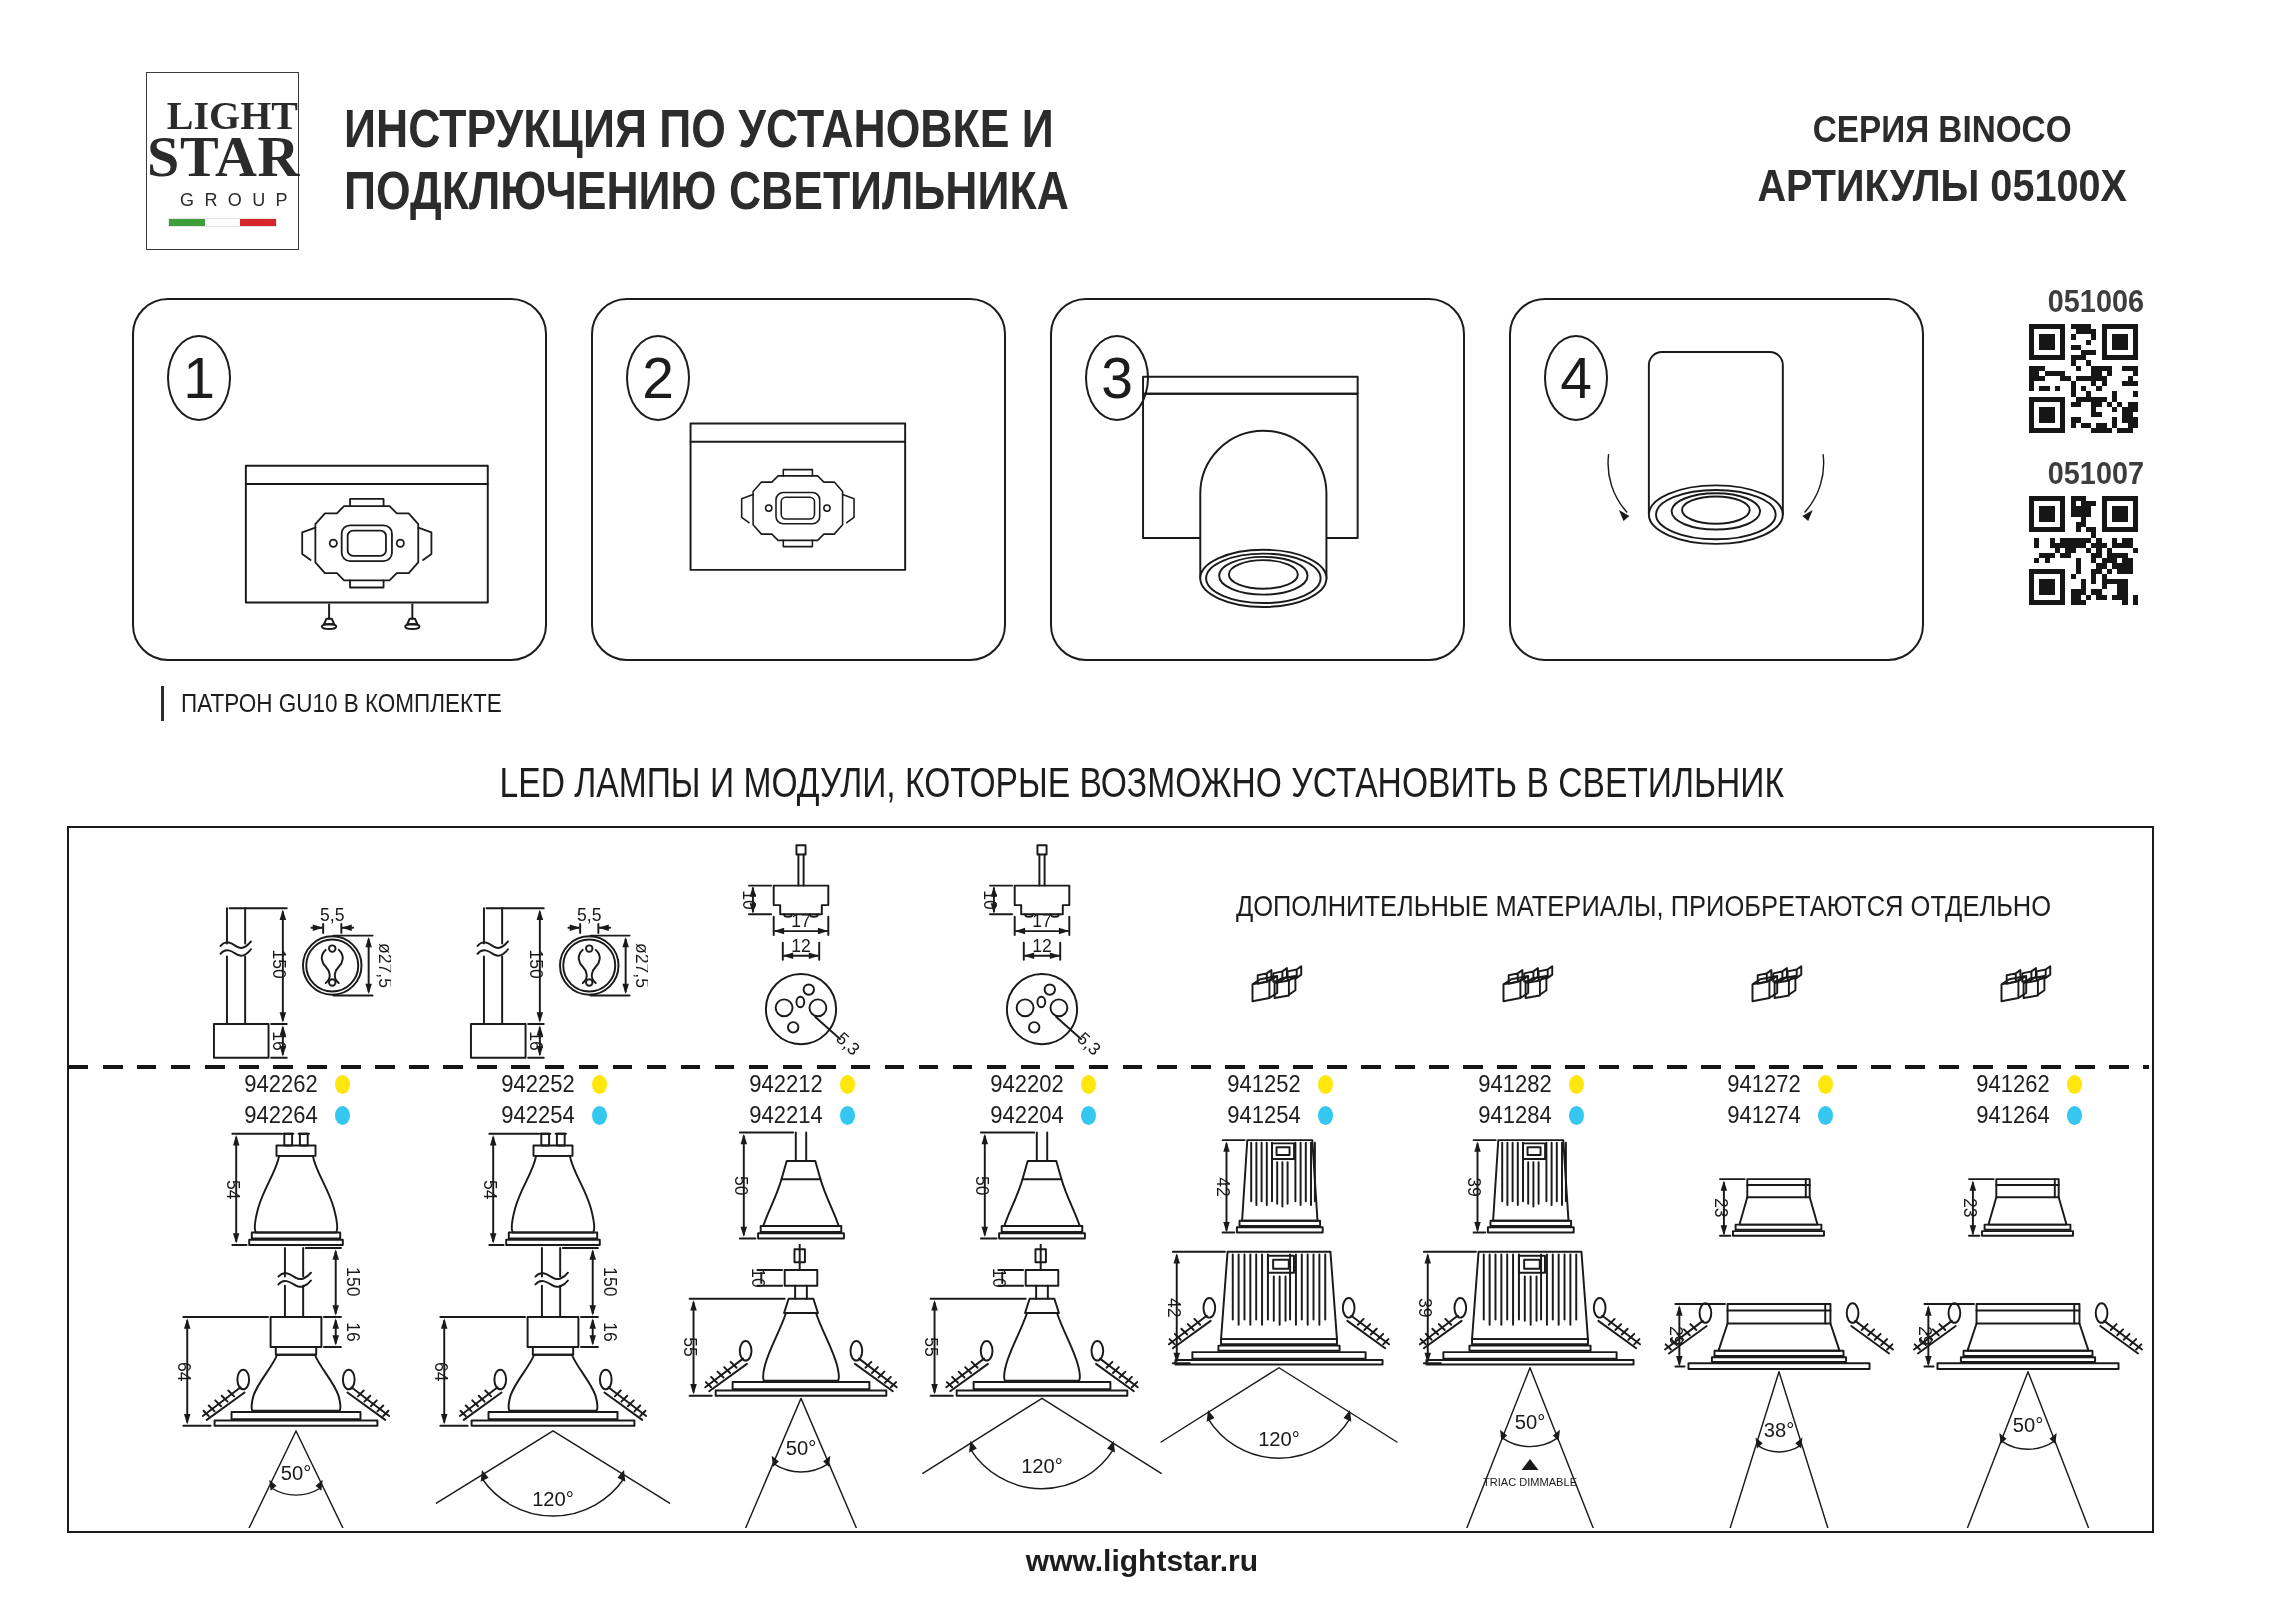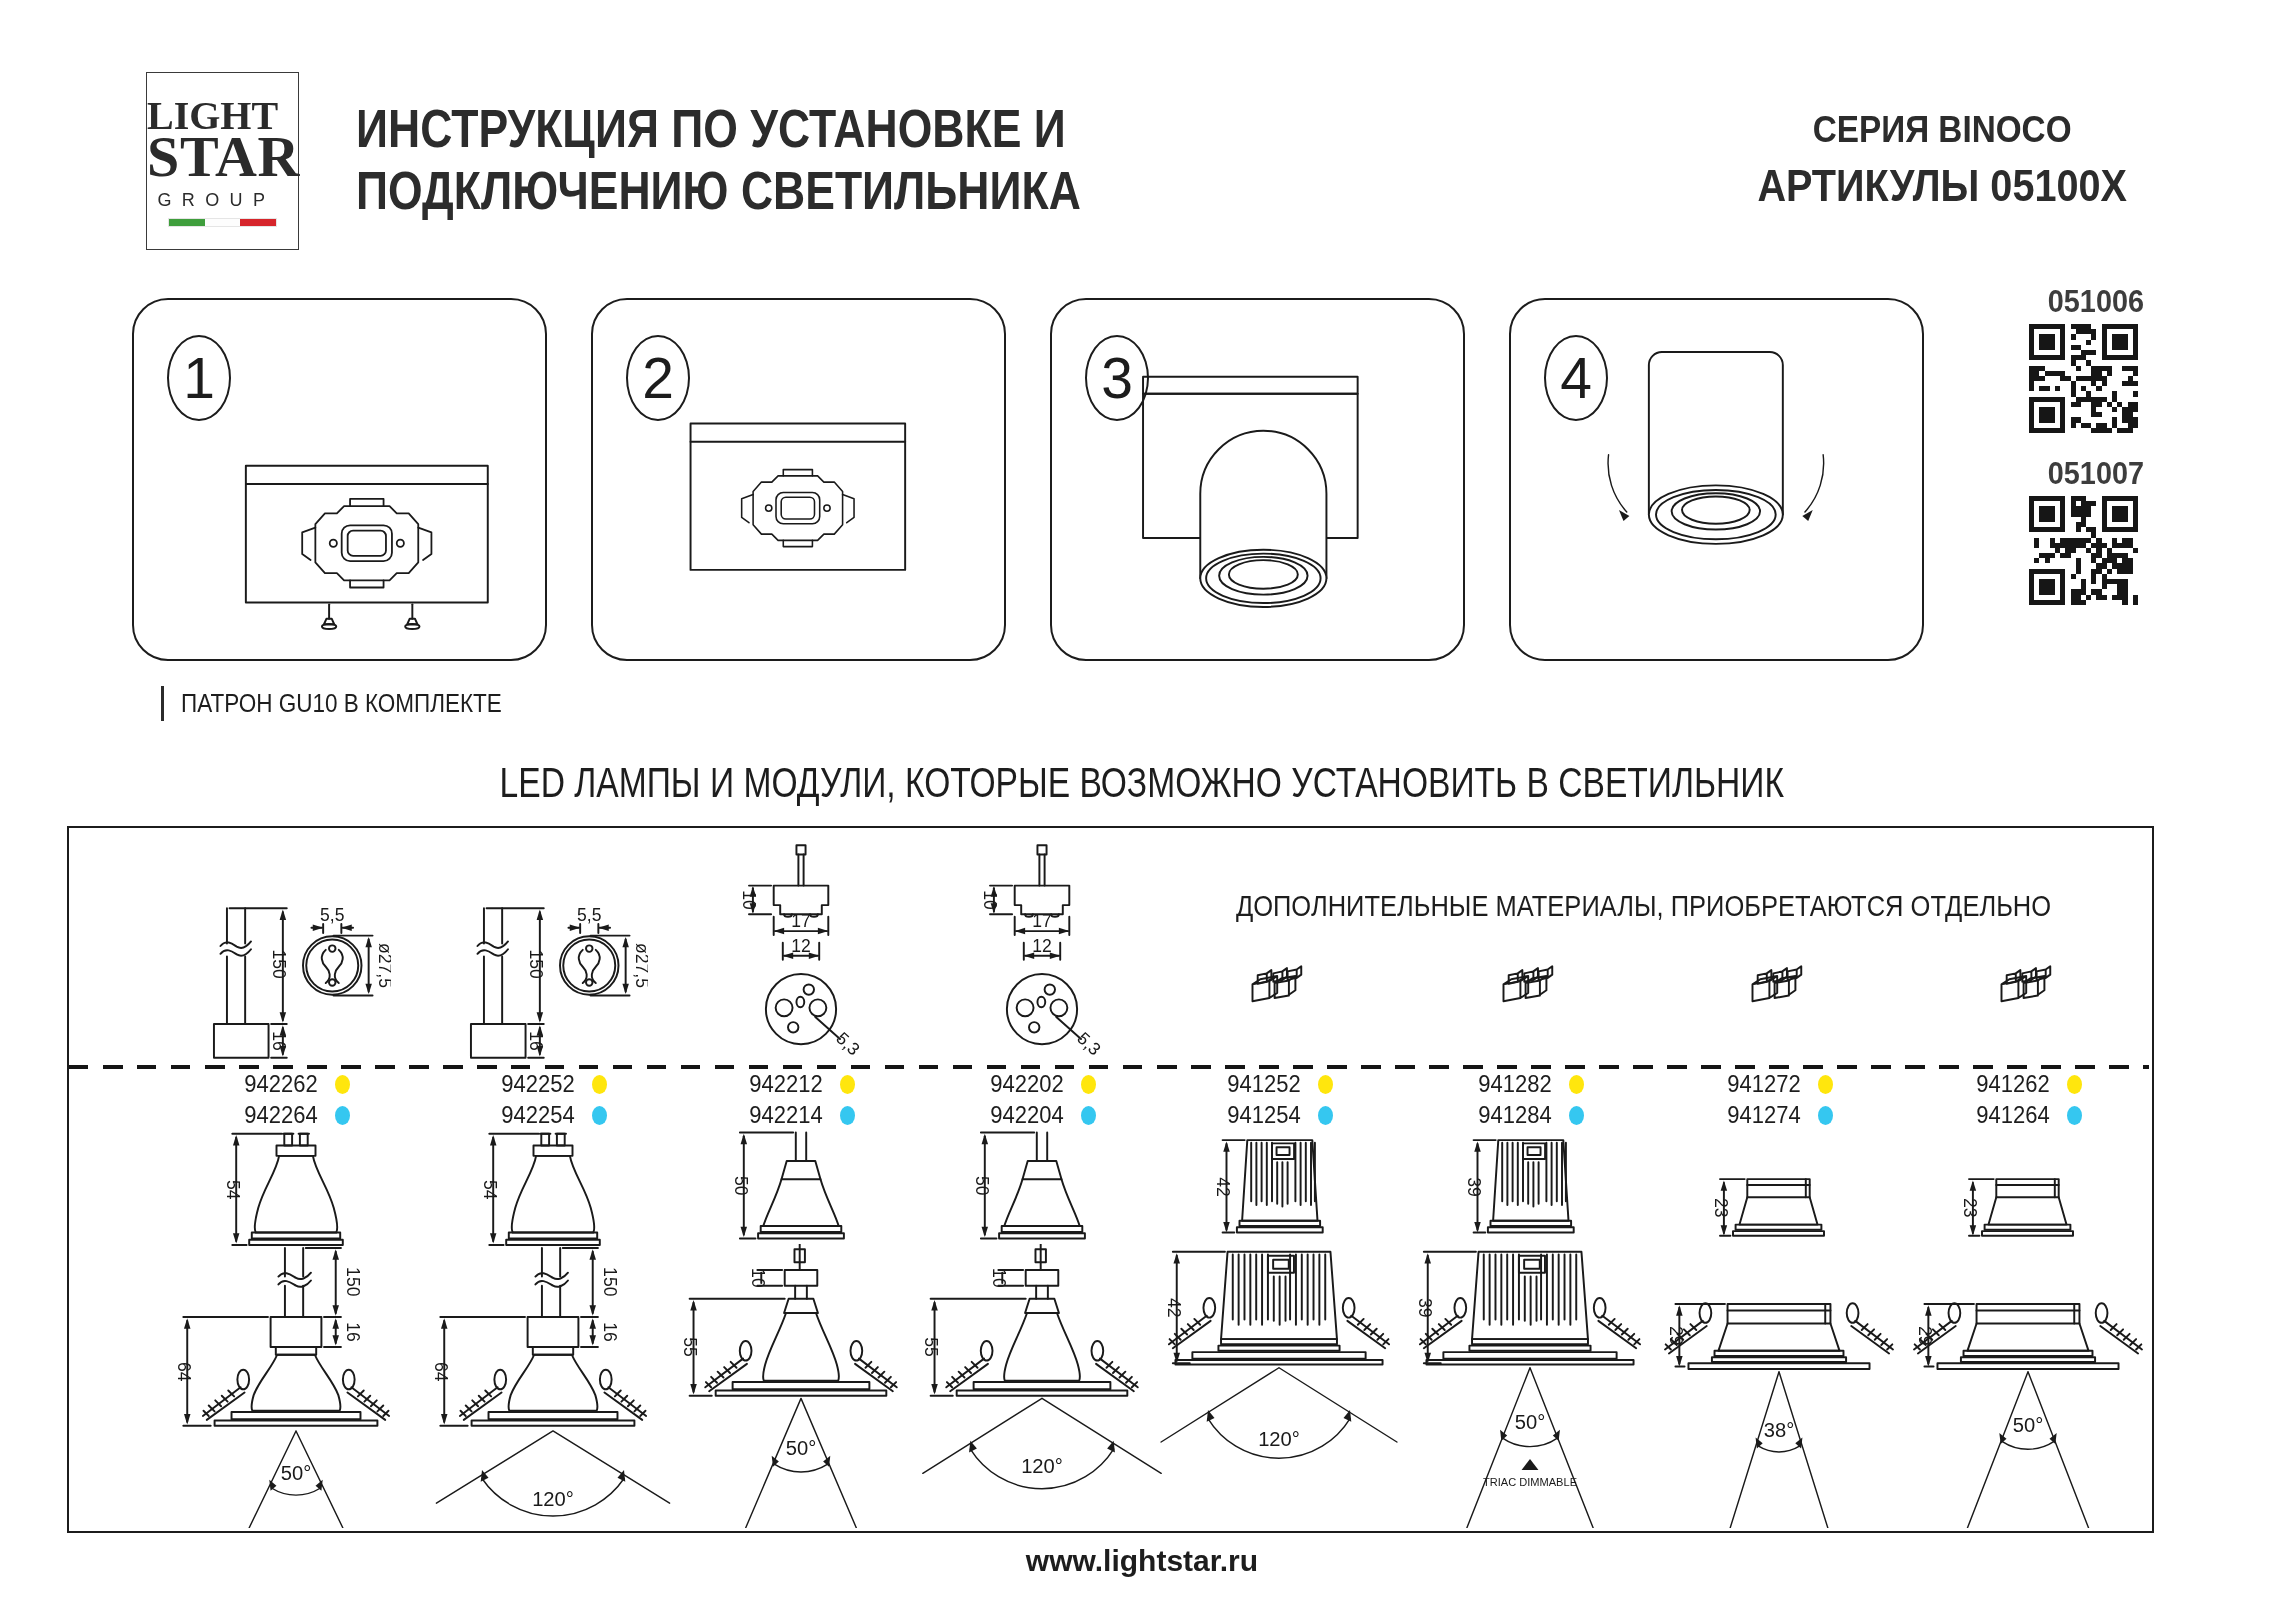--- a/index.html
+++ b/index.html
@@ -1,29 +1,29 @@
 <!DOCTYPE html>
 <html style="font-size:10.4px"><head>
 <meta charset="utf-8">
 <style>
   html,body{margin:0;padding:0}
   body{width:2284px;height:1616px;background:#fff;position:relative;overflow:hidden;
        font-family:"Liberation Sans",sans-serif;color:#1d1d1d}
 
   
-  #logo{position:absolute;left:146px;top:72px;width:151px;height:176px;border:1.3px solid #3a3a3a;text-align:left}
+  #logo{position:absolute;left:146px;top:72px;width:151px;height:176px;border:1.3px solid #3a3a3a;text-align:right}
   #logo .l1,#logo .l2{font-family:"Liberation Serif",serif;font-weight:bold;color:#2b2b2b}
   #logo .l1{font-size:40px;line-height:39px;margin-top:23.4px;letter-spacing:0}
   #logo .l2{font-size:58px;line-height:43px;letter-spacing:0.7px}
   #logo .l3{font-size:18px;letter-spacing:10.4px;padding-left:10.4px;margin-top:12px;color:#2b2b2b}
   #flag{width:107px;height:7.2px;margin:7.8px auto 0;display:flex;outline:0.7px solid #e5e5e5}
   #flag i{flex:1}
 
   
-  .title{position:absolute;left:356px;top:98px}
+  .title{position:absolute;left:344px;top:98px}
   .title div{font-size:53px;font-weight:bold;color:#2c2c2c;transform:scaleX(.84);transform-origin:0 50%;
              white-space:nowrap;line-height:62px}
   .series{position:absolute;left:1693px;top:109px;width:453px;text-align:center}
   .series .s1,.series .s2{font-weight:bold;color:#2c2c2c;transform:scaleX(.9);transform-origin:100% 50%;white-space:nowrap}
   .series .s1{font-size:37px}
   .series .s2{font-size:44px;margin-top:10.4px}
 
   
   .panel{position:absolute;top:298px;width:411px;height:359px;border:2px solid #1c1c1c;border-radius:36px}
   .stepnum{position:absolute;left:33px;top:35px;width:60px;height:82px;border:2px solid #1c1c1c;border-radius:50%;

